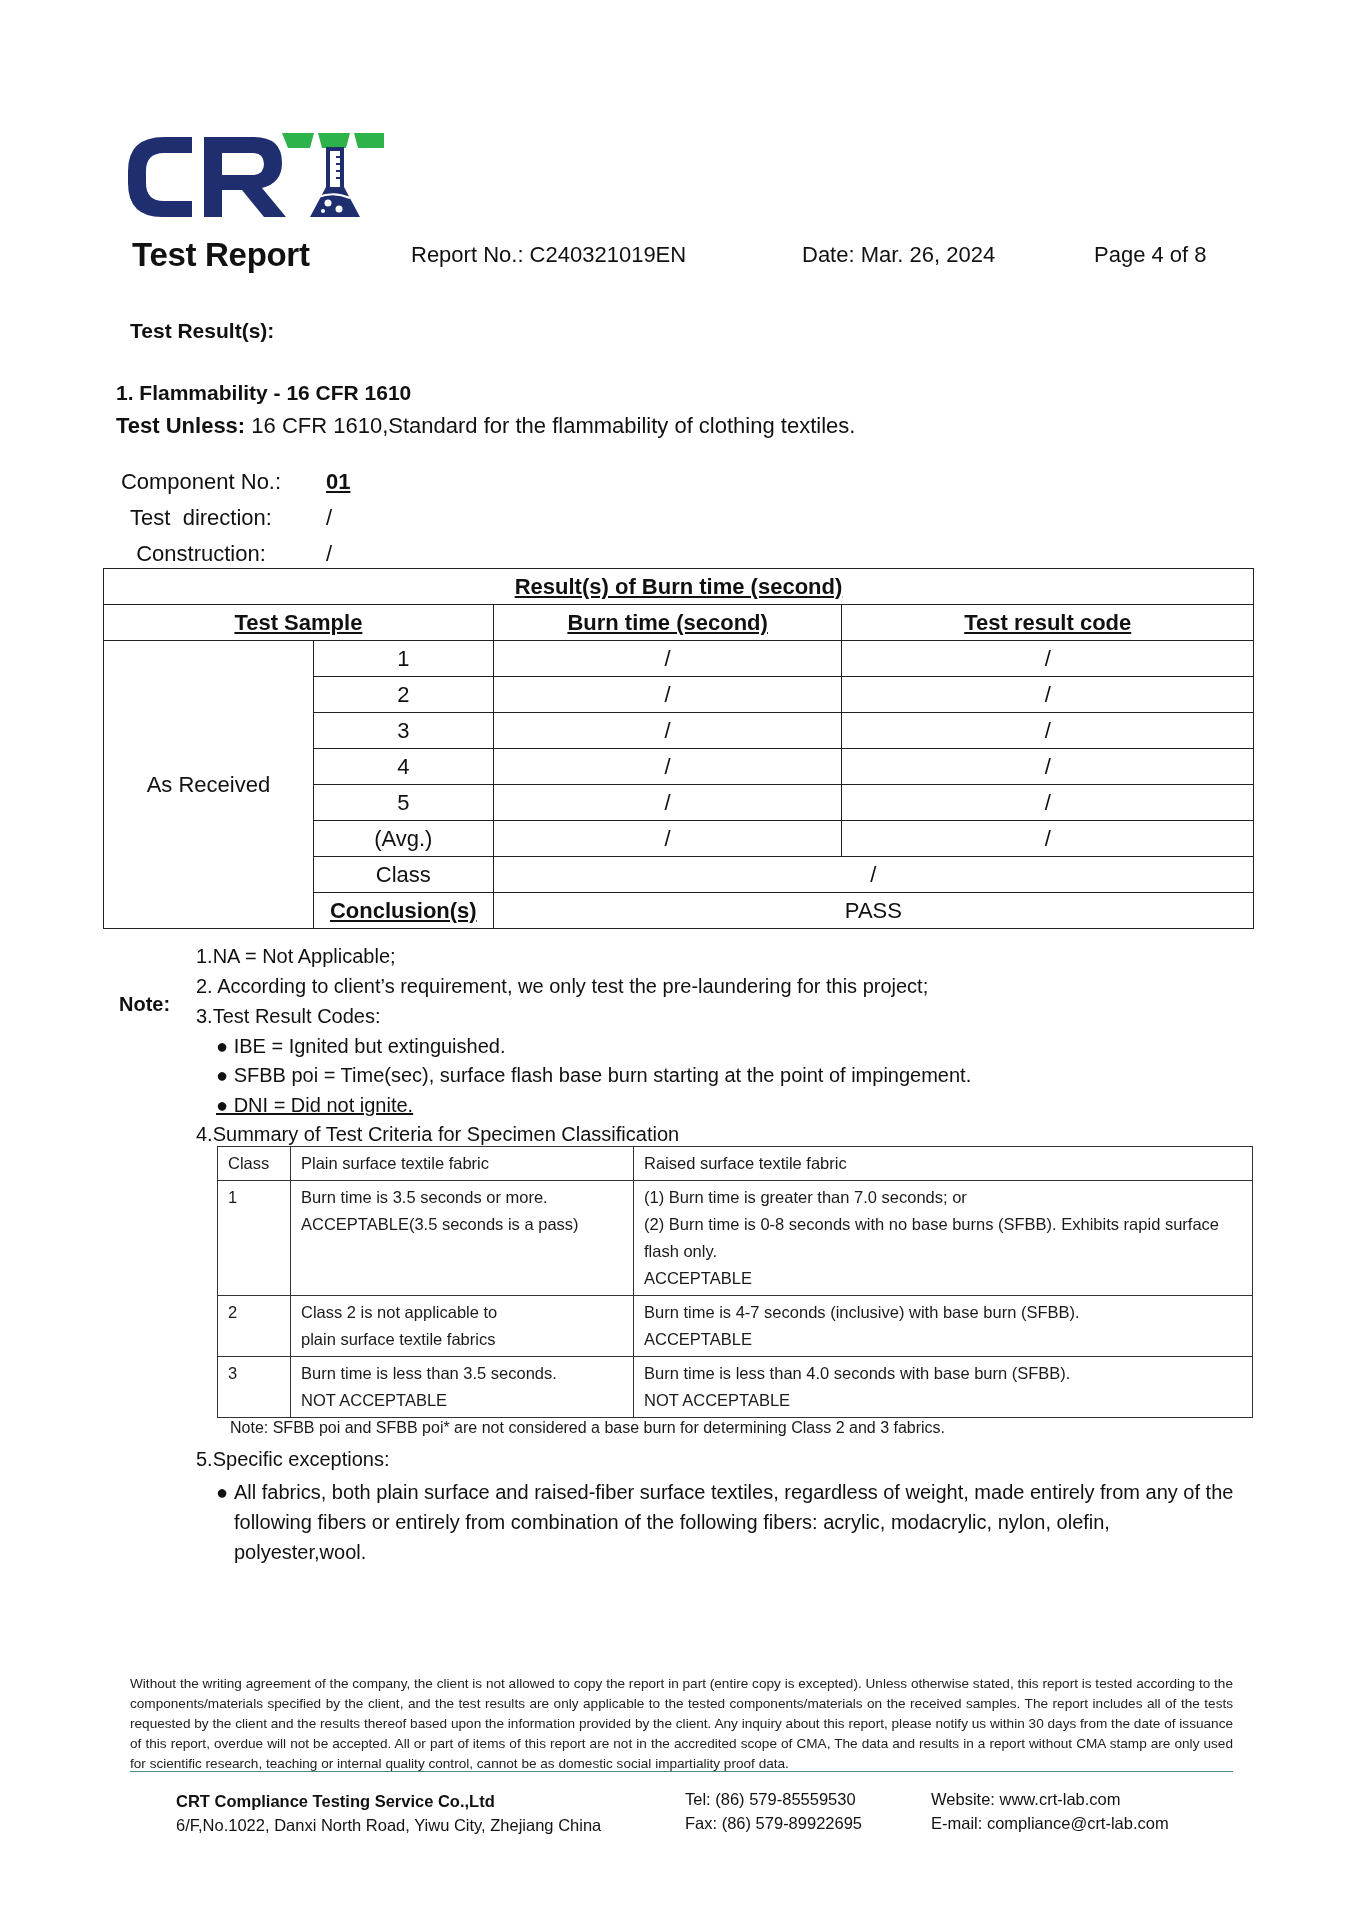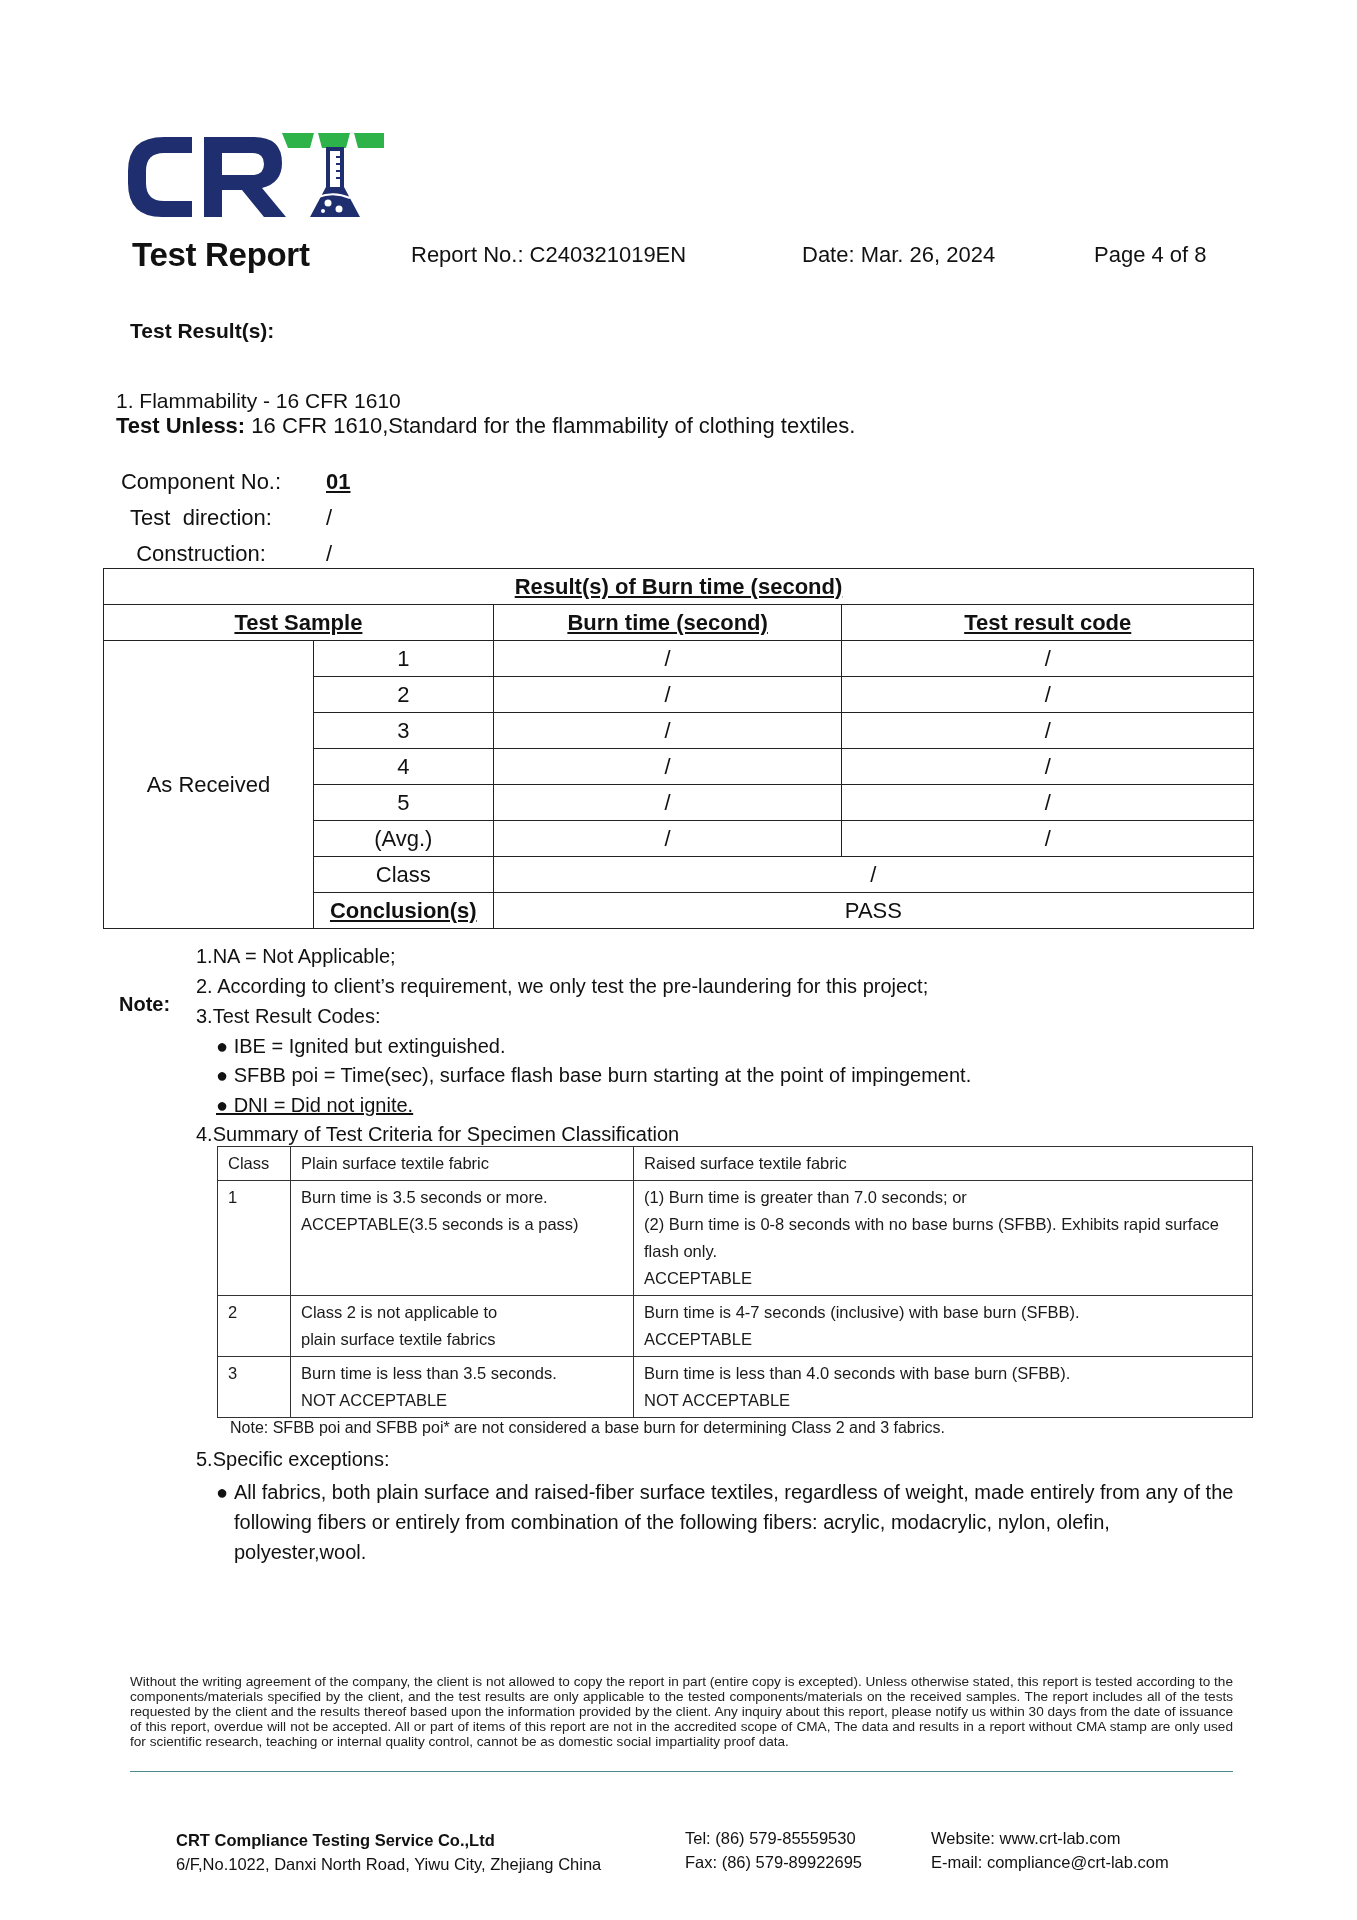--- a/index.html
+++ b/index.html
@@ -13,21 +13,21 @@
   #logo { left: 122px; top: 133px; width: 262px; height: 88px; }
 
   
   .hdr-title { left: 132px; top: 236px; font-size: 33px; font-weight: bold; letter-spacing: -0.3px; }
   .hdr-item { top: 242px; font-size: 22px; }
   .hdr-report { left: 411px; }
   .hdr-date { left: 802px; }
   .hdr-page { left: 1094px; }
 
   .section-label { left: 130px; top: 319px; font-size: 21px; font-weight: bold; }
-  .sec-title { left: 116px; top: 389px; font-size: 21px; font-weight: normal; }
+  .sec-title { left: 116px; top: 381px; font-size: 21px; font-weight: bold; }
   .sec-method { left: 116px; top: 413px; font-size: 22px; }
   .sec-method b { font-weight: bold; }
 
   .comp { font-size: 22px; }
   .comp-label { position: absolute; text-align: center; width: 200px; left: 101px; }
   .comp-val { position: absolute; left: 326px; }
   .comp-row { position: absolute; left: 0; width: 600px; height: 30px; }
   .u { text-decoration: underline; }
 
   
@@ -53,25 +53,25 @@
   table.crit td.c1 { width: 52px; }
   table.crit td.c2 { width: 322px; }
   .crit-note { left: 230px; top: 1419px; font-size: 16px; color: #1a1a1a; }
 
   .exc-title { left: 196px; top: 1448px; font-size: 20px; }
   .exc-body { left: 216px; top: 1477px; width: 1020px; font-size: 20px; line-height: 30px; }
   .exc-body .txt { display: inline-block; vertical-align: top; width: 1000px; }
 
   
   .disclaimer {
-    left: 130px; top: 1674px; width: 1103px; font-size: 13.6px; line-height: 15px;
+    left: 130px; top: 1674px; width: 1103px; font-size: 13.6px; line-height: 20px;
     text-align: justify; color: #222;
   }
   .rule { left: 130px; top: 1771px; width: 1103px; height: 0; border-top: 1.5px solid #4a8a8f; }
-  .ft { font-size: 16.5px; color: #111; margin-top: 39px; }
+  .ft { font-size: 16.5px; color: #111; }
   .ft-company { left: 176px; top: 1792px; font-weight: bold; }
   .ft-addr { left: 176px; top: 1816px; }
   .ft-tel { left: 685px; top: 1790px; }
   .ft-fax { left: 685px; top: 1814px; }
   .ft-web { left: 931px; top: 1790px; }
   .ft-mail { left: 931px; top: 1814px; }
 </style>
 </head>
 <body>
 

